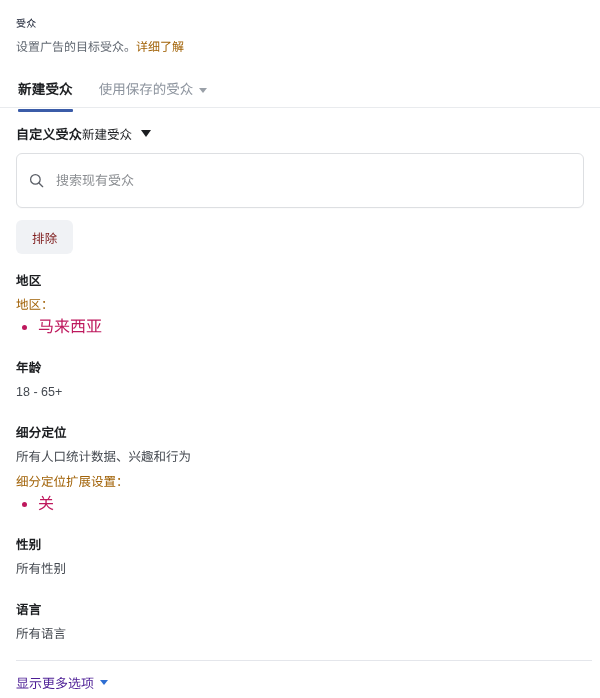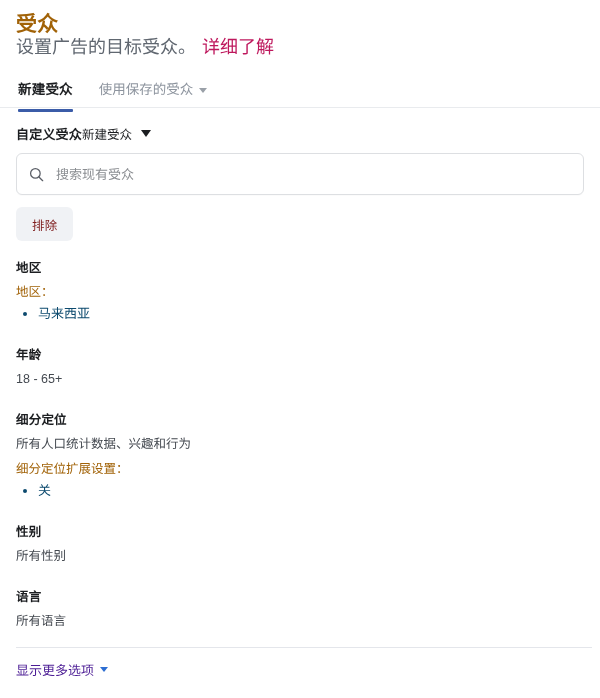--- a/index.html
+++ b/index.html
@@ -23,42 +23,42 @@
     height: 698px;
     position: relative;
     box-sizing: border-box;
   }
 
   
   .header {
     padding: 14px 16px 0 16px;
   }
   .page-title {
-    font-size: 21px;
-    font-weight: bold;
-    color: #a16207;
+    font-size: 10px;
+    font-weight: normal;
+    color: #0f172a;
     line-height: 20px;
     margin: 0;
     letter-spacing: 0.3px;
   }
   .subtitle-row {
     margin-top: 4px;
-    font-size: 18px;
+    font-size: 12px;
     line-height: 18px;
     color: #606770;
     display: flex;
     align-items: baseline;
     flex-wrap: wrap;
   }
   .subtitle-text {
     color: #606770;
   }
   .learn-more-link {
-    color: #be185d;
-    margin-left: 6px;
+    color: #a16207;
+    margin-left: 0;
     cursor: pointer;
     text-decoration: none;
   }
 
   
   .tabs-wrap {
     margin-top: 20px;
     position: relative;
     border-bottom: 1px solid #e9ebee;
     height: 31px;
@@ -135,21 +135,21 @@
     width: 0;
     height: 0;
     border-left: 5px solid transparent;
     border-right: 5px solid transparent;
     border-top: 7px solid #1c1e21;
   }
 
   
   .search-box {
     margin-top: 10px;
-    height: 42px;
+    height: 55px;
     border: 1px solid #dddfe2;
     border-radius: 6px;
     display: flex;
     align-items: center;
     padding: 0 12px;
     box-sizing: border-box;
     background: #ffffff;
     box-shadow: 0 1px 1px rgba(0,0,0,0.02);
     width: 568px;
   }
@@ -214,22 +214,22 @@
     color: #a16207;
     line-height: 19px;
     margin-top: 6px;
   }
   ul.bullets {
     margin: 2px 0 0 0;
     padding-left: 22px;
     list-style: disc;
   }
   ul.bullets li {
-    font-size: 13px;
-    color: #0c4a6e;
+    font-size: 16px;
+    color: #be185d;
     line-height: 20px;
   }
 
   .spacer-age { margin-top: 22px; }
   .spacer-gender { margin-top: 22px; }
   .spacer-detail { margin-top: 22px; }
   .spacer-lang { margin-top: 22px; }
 
   
   .footer-divider {

